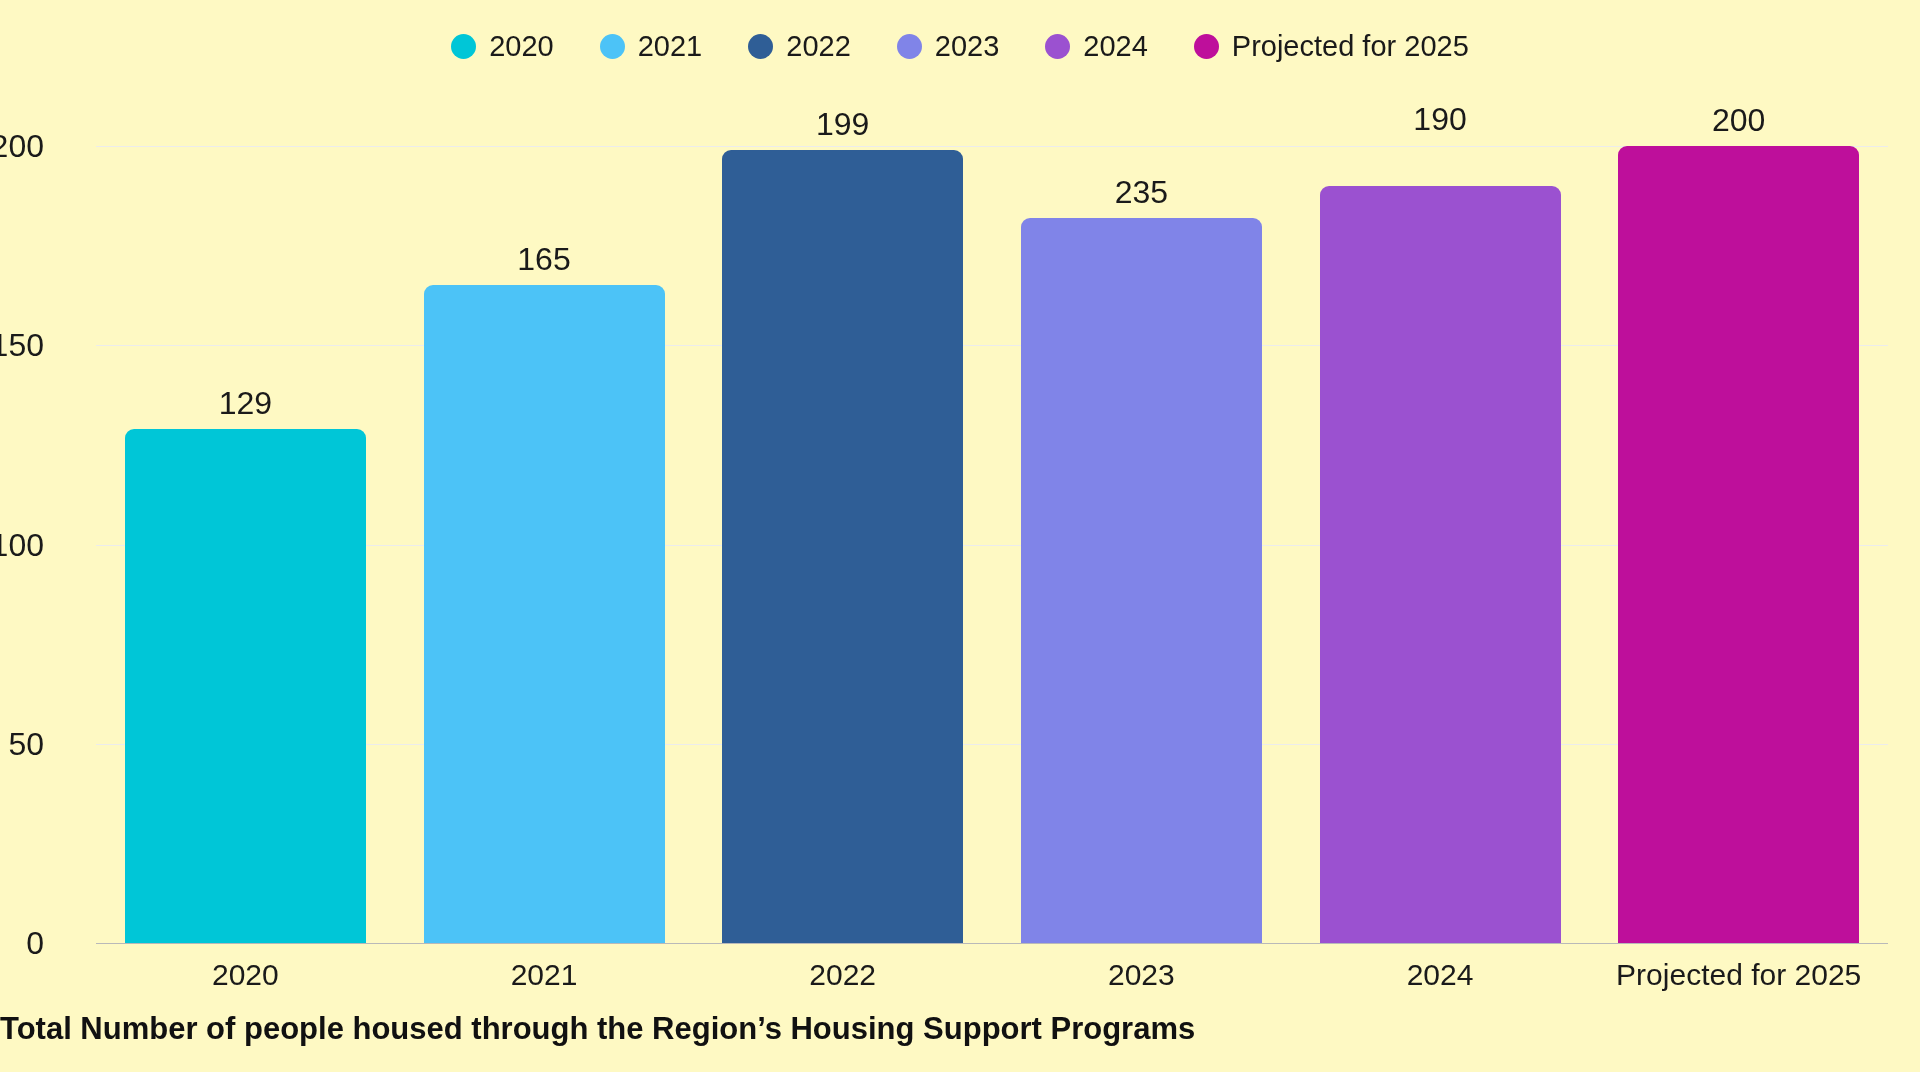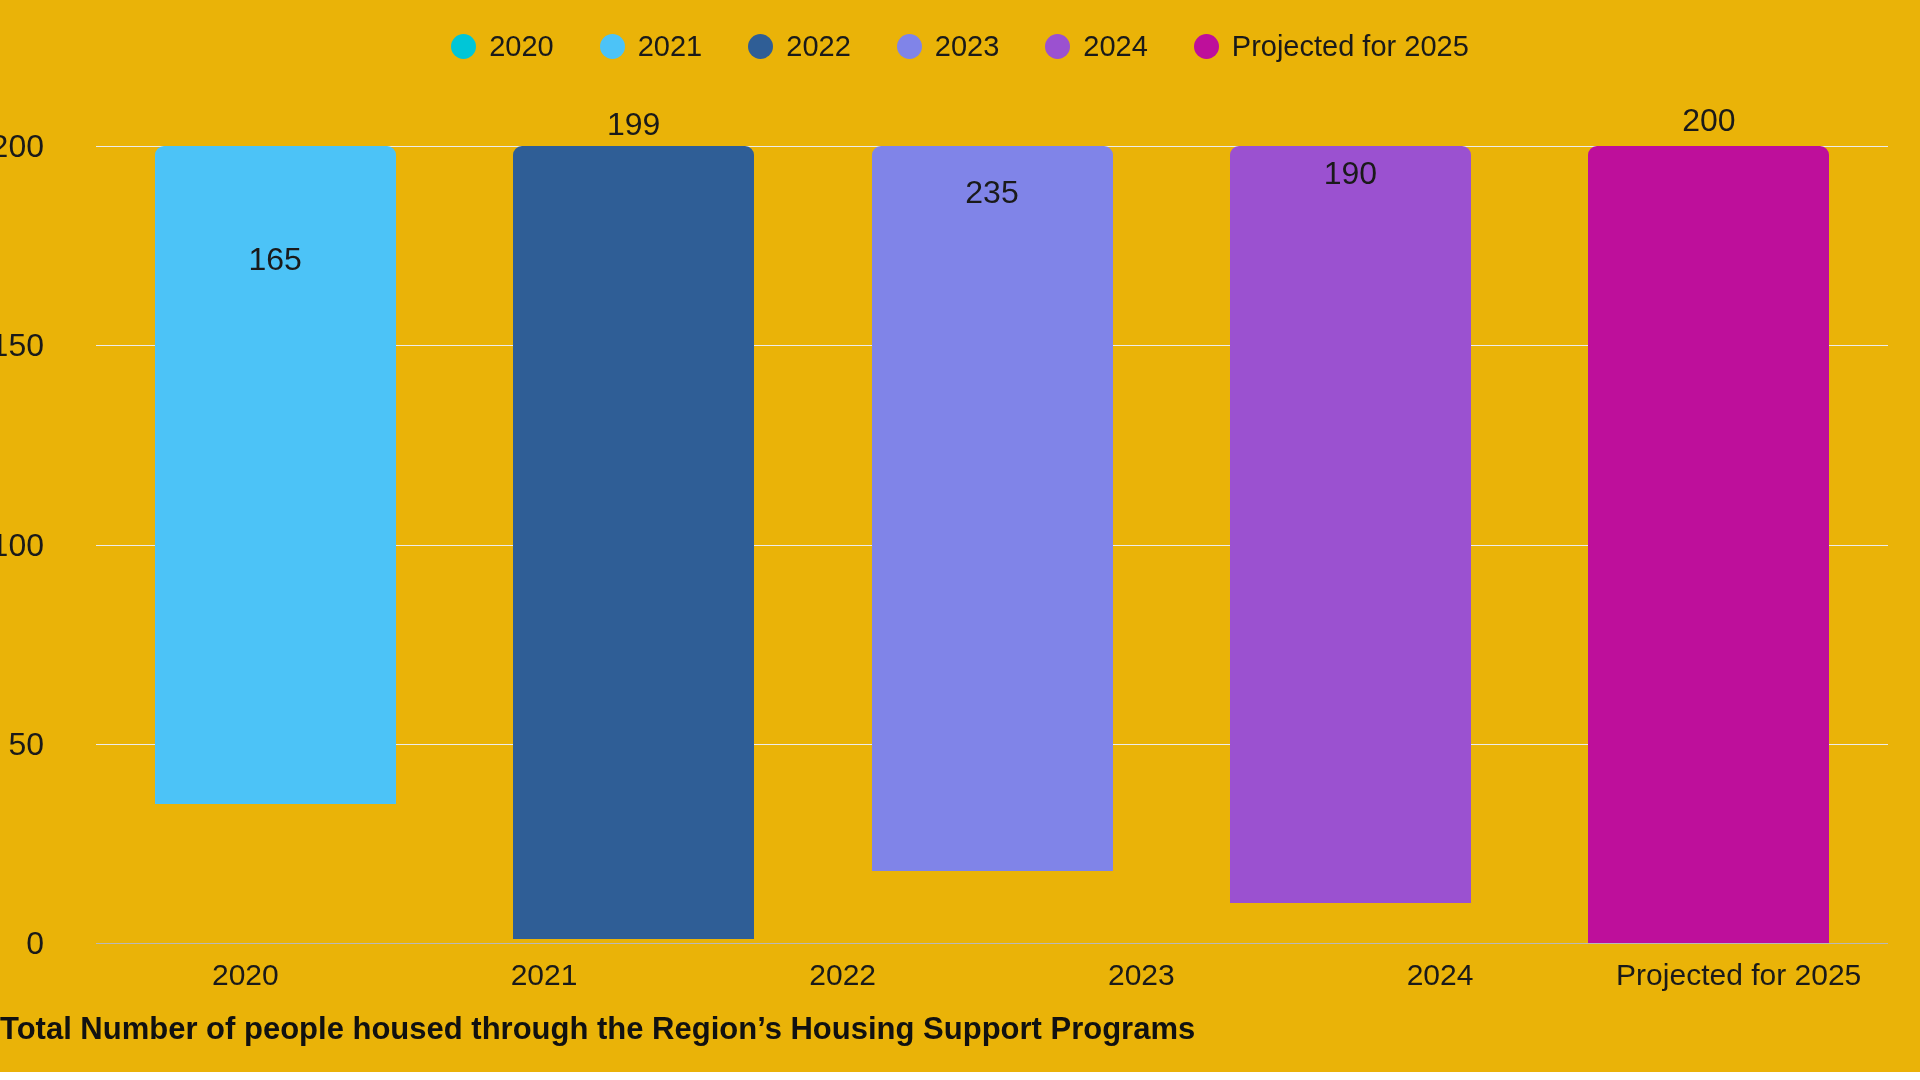--- a/index.html
+++ b/index.html
@@ -8,21 +8,21 @@
     width: 1920px; height: 1080px;
     background: #ffffff;
     font-family: "Liberation Sans", sans-serif;
     overflow: hidden;
   }
 
   #chart-root {
     position: relative;
     width: 1920px;
     height: 1072px;
-    background: #eab308;
+    background: #fef9c3;
   }
 
   
   #legend {
     position: absolute;
     top: 32px;
     left: 0;
     width: 1920px;
     display: flex;
     justify-content: center;
@@ -88,20 +88,21 @@
     display: flex;
     align-items: flex-end;
     justify-content: space-between;
   }
   .bar-slot {
     position: relative;
     height: 100%;
     flex: 1 1 0;
     display: flex;
     flex-direction: column;
+    justify-content: flex-end;
     align-items: center;
   }
   .bar-value {
     position: absolute;
     left: 0;
     width: 100%;
     text-align: center;
     font-size: 32px;
     color: #1a1a1a;
     line-height: 1;
@@ -181,33 +182,37 @@
       </div>
     <div id="ylabels">
         <div class="ytick-label" style="top: 797px;">0</div>
         <div class="ytick-label" style="top: 597.75px;">50</div>
         <div class="ytick-label" style="top: 398.5px;">100</div>
         <div class="ytick-label" style="top: 199.25px;">150</div>
         <div class="ytick-label" style="top: 0px;">200</div>
       </div>
     <div id="bars">
         <div class="bar-slot">
+          <div class="bar-value" style="bottom: 524.065px;">129</div>
+          <div class="bar-rect" style="height: 514.065px; background: rgb(0, 198, 215);"></div>
+        </div>
+        <div class="bar-slot">
           <div class="bar-value" style="bottom: 667.525px;">165</div>
           <div class="bar-rect" style="height: 657.525px; background: rgb(76, 195, 247);"></div>
         </div>
         <div class="bar-slot">
           <div class="bar-value" style="bottom: 803.015px;">199</div>
           <div class="bar-rect" style="height: 793.015px; background: rgb(47, 94, 150);"></div>
         </div>
         <div class="bar-slot">
           <div class="bar-value" style="bottom: 735.27px;">235</div>
           <div class="bar-rect" style="height: 725.27px; background: rgb(128, 132, 232);"></div>
         </div>
         <div class="bar-slot">
-          <div class="bar-value" style="bottom: 754px;">190</div>
+          <div class="bar-value" style="bottom: 808px;">190</div>
           <div class="bar-rect" style="height: 757.15px; background: rgb(155, 81, 208);"></div>
         </div>
         <div class="bar-slot">
           <div class="bar-value" style="bottom: 807px;">200</div>
           <div class="bar-rect" style="height: 797px; background: rgb(190, 15, 155);"></div>
         </div>
       </div>
   </div>
 
   <div id="xaxis">

